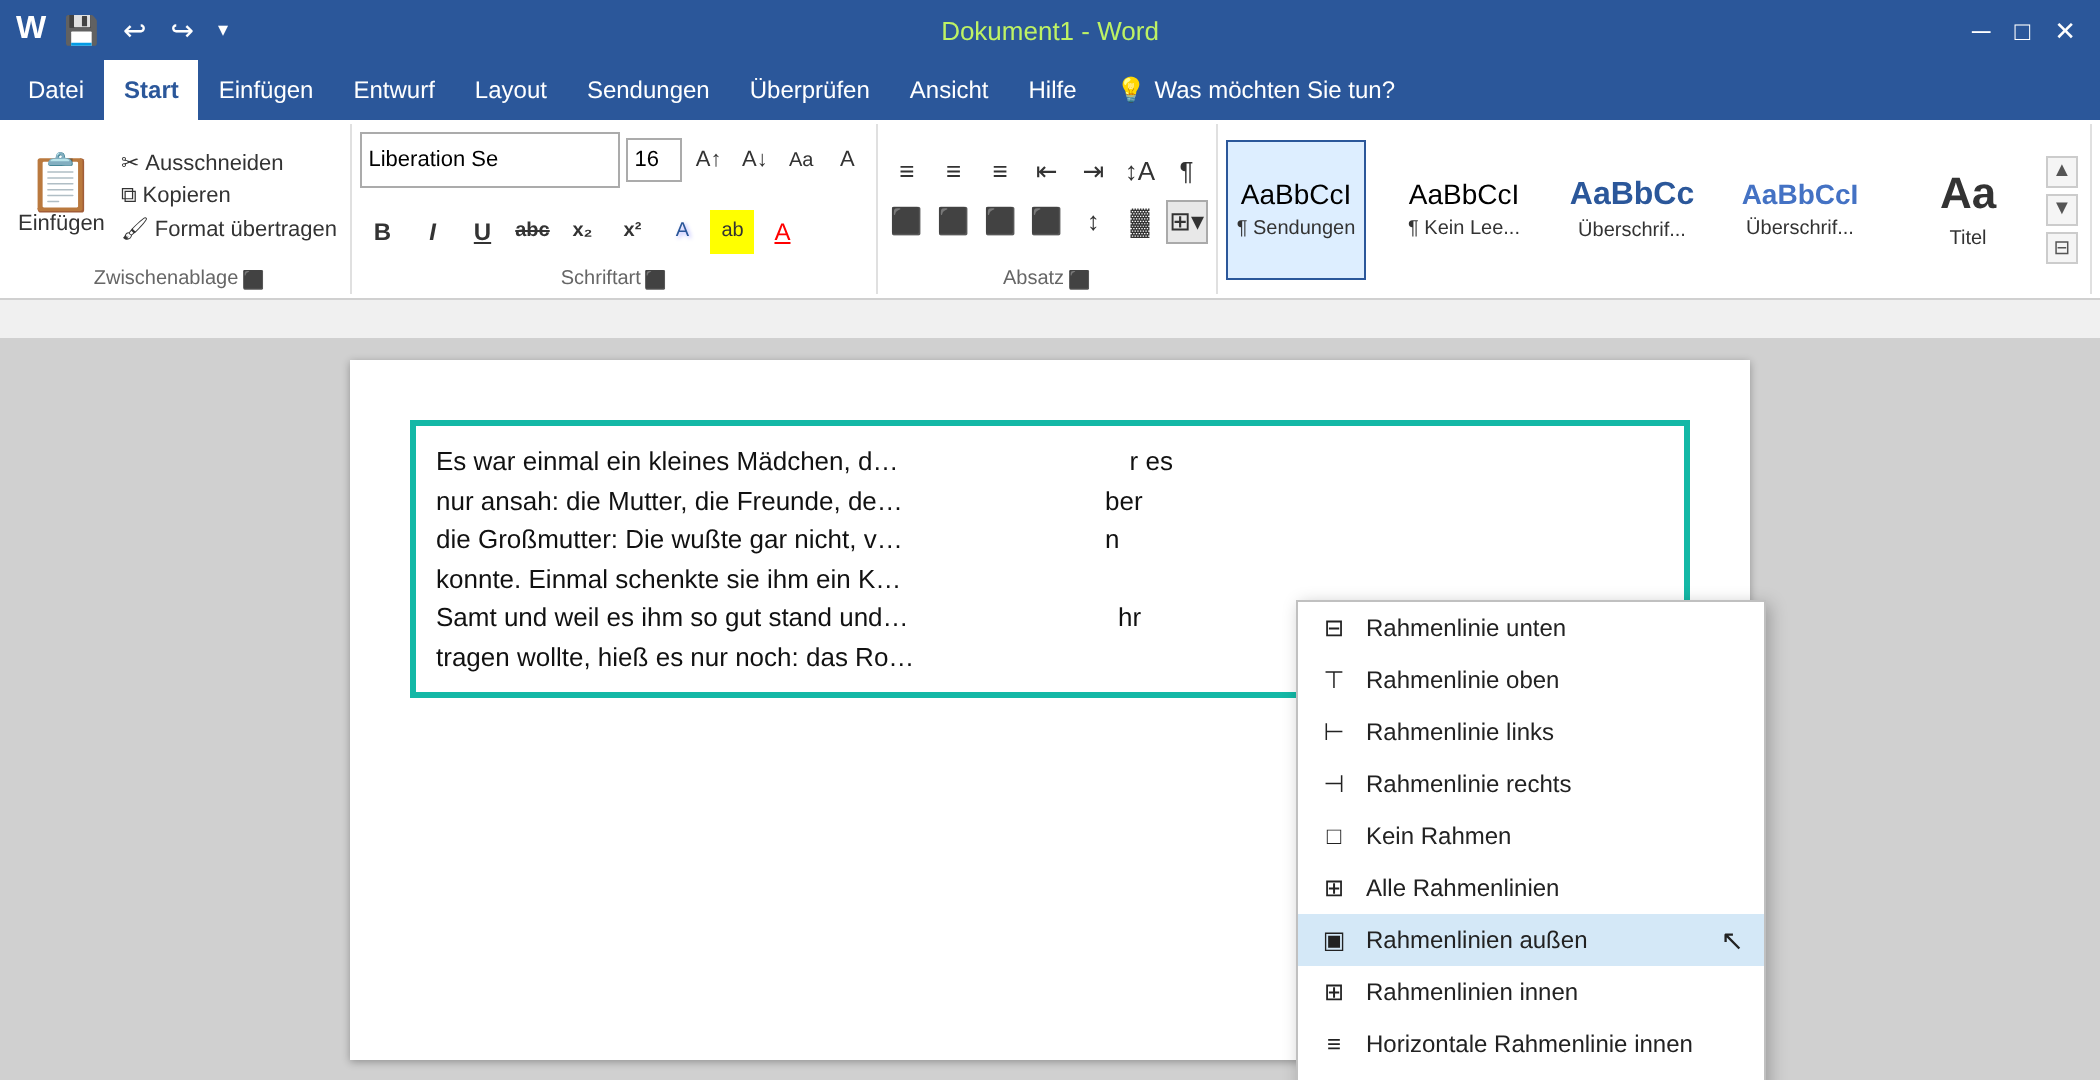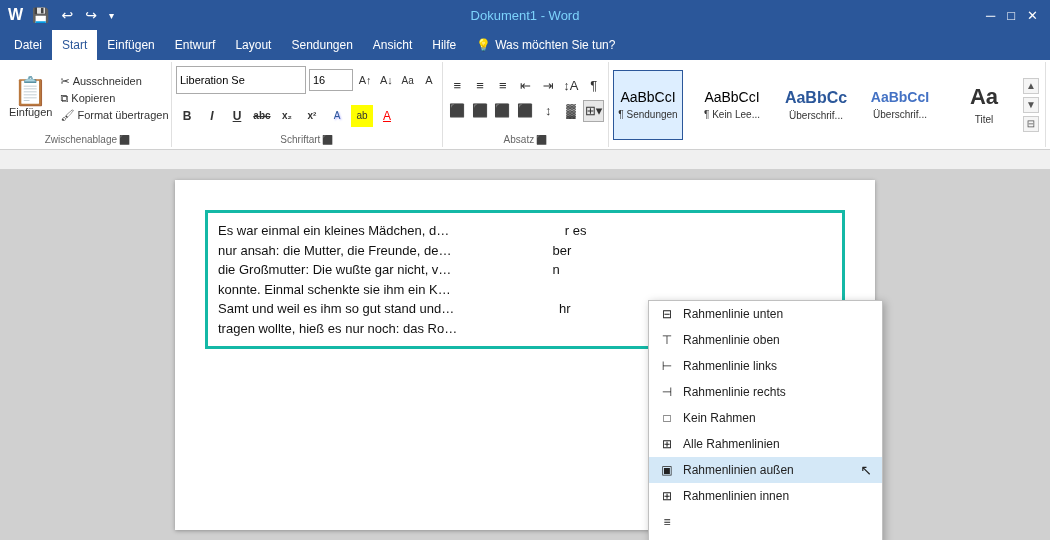--- a/index.html
+++ b/index.html
@@ -29,21 +29,21 @@
       font-size: 12px;
       padding: 0 10px;
       display: flex;
       align-items: center;
       cursor: pointer;
       white-space: nowrap;
     }
     .ribbon-tab.active {
       background: white;
       color: #2b579a;
-      font-weight: 400;
+      font-weight: 700;
     }
 
     
     .ribbon-toolbar {
       height: 90px;
       background: white;
       border-bottom: 1px solid #d0d0d0;
       display: flex;
       align-items: stretch;
       padding: 2px 4px;
@@ -306,36 +306,37 @@
 
 <div class="title-bar">
   <div class="title-bar-inner">
     <div class="title-bar-left">
       <span style="color:white;font-size:16px;font-weight:bold;">W</span>
       <span class="qa-icon">💾</span>
       <span class="qa-icon">↩</span>
       <span class="qa-icon">↪</span>
       <span class="qa-icon" style="font-size:10px;">▾</span>
     </div>
-    <div style="color:#7dd3fc;font-size:13px;">Dokument1 - Word</div>
+    <div style="color:#bef264;font-size:13px;">Dokument1 - Word</div>
     <div class="title-bar-right">
       <span class="win-btn">─</span>
       <span class="win-btn">□</span>
       <span class="win-btn">✕</span>
     </div>
   </div>
 </div>
 
 <div class="ribbon-tabs">
   <div class="ribbon-tab">Datei</div>
   <div class="ribbon-tab active">Start</div>
   <div class="ribbon-tab">Einfügen</div>
   <div class="ribbon-tab">Entwurf</div>
   <div class="ribbon-tab">Layout</div>
   <div class="ribbon-tab">Sendungen</div>
+  <div class="ribbon-tab">Überprüfen</div>
   <div class="ribbon-tab">Ansicht</div>
   <div class="ribbon-tab">Hilfe</div>
   <div class="ribbon-tab" style="display:flex;align-items:center;gap:4px;">
     <span>💡</span>
     <span>Was möchten Sie tun?</span>
   </div>
 </div>
 
 <div class="ribbon-toolbar">
 
@@ -363,21 +364,21 @@
     <div class="ribbon-group-label">
       <span>Zwischenablage</span>
       <span style="font-size:9px;">⬛</span>
     </div>
   </div>
 
   <div class="ribbon-group font-group">
     <div style="display:flex;flex-direction:column;gap:3px;flex:1;justify-content:center;">
       <div class="font-row1">
         <input class="font-select" value="Liberation Se" style="width: 130px;">
-        <input class="size-select" value="16" style="width: 44px;">
+        <input class="size-select" value="16" style="width: 28px;">
         <div class="icon-btn">A↑</div>
         <div class="icon-btn">A↓</div>
         <div class="icon-btn" style="font-size:10px;">Aa</div>
         <div class="icon-btn">A</div>
       </div>
       <div class="font-row2">
         <div class="format-btn" style="font-weight:bold;">B</div>
         <div class="format-btn" style="font-style:italic;">I</div>
         <div class="format-btn" style="text-decoration:underline;">U</div>
         <div class="format-btn" style="text-decoration:line-through;font-size:10px;">abc</div>
@@ -496,20 +497,21 @@
       <span class="menu-icon">▣</span>
       <span>Rahmenlinien außen</span>
       <span style="margin-left:auto;font-size:14px;">↖</span>
     </div>
     <div class="dropdown-item">
       <span class="menu-icon">⊞</span>
       <span>Rahmenlinien innen</span>
     </div>
     <div class="dropdown-item">
       <span class="menu-icon">≡</span>
+      <span>Horizontale Rahmenlinie innen</span>
     </div>
     <div class="dropdown-item">
       
       
     </div>
 
   </div>
 </div>
 
 </body></html>

